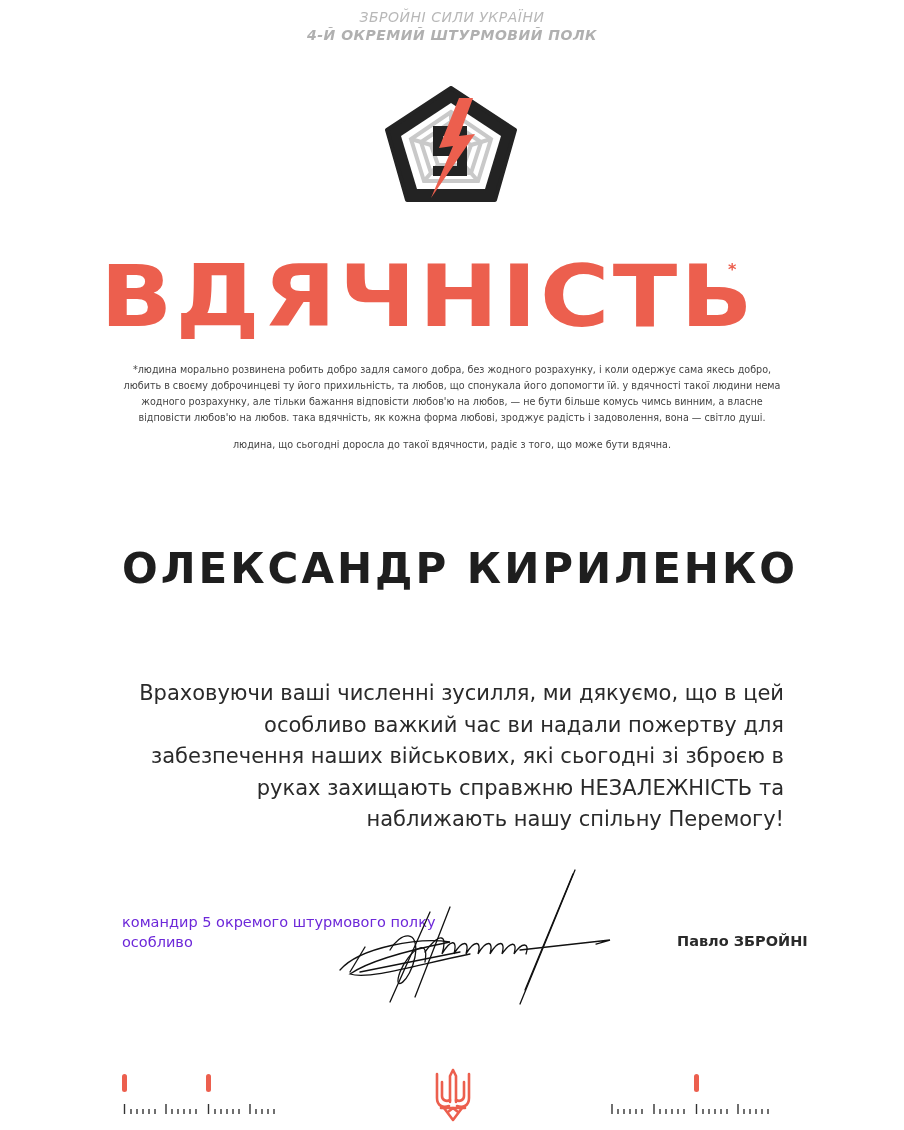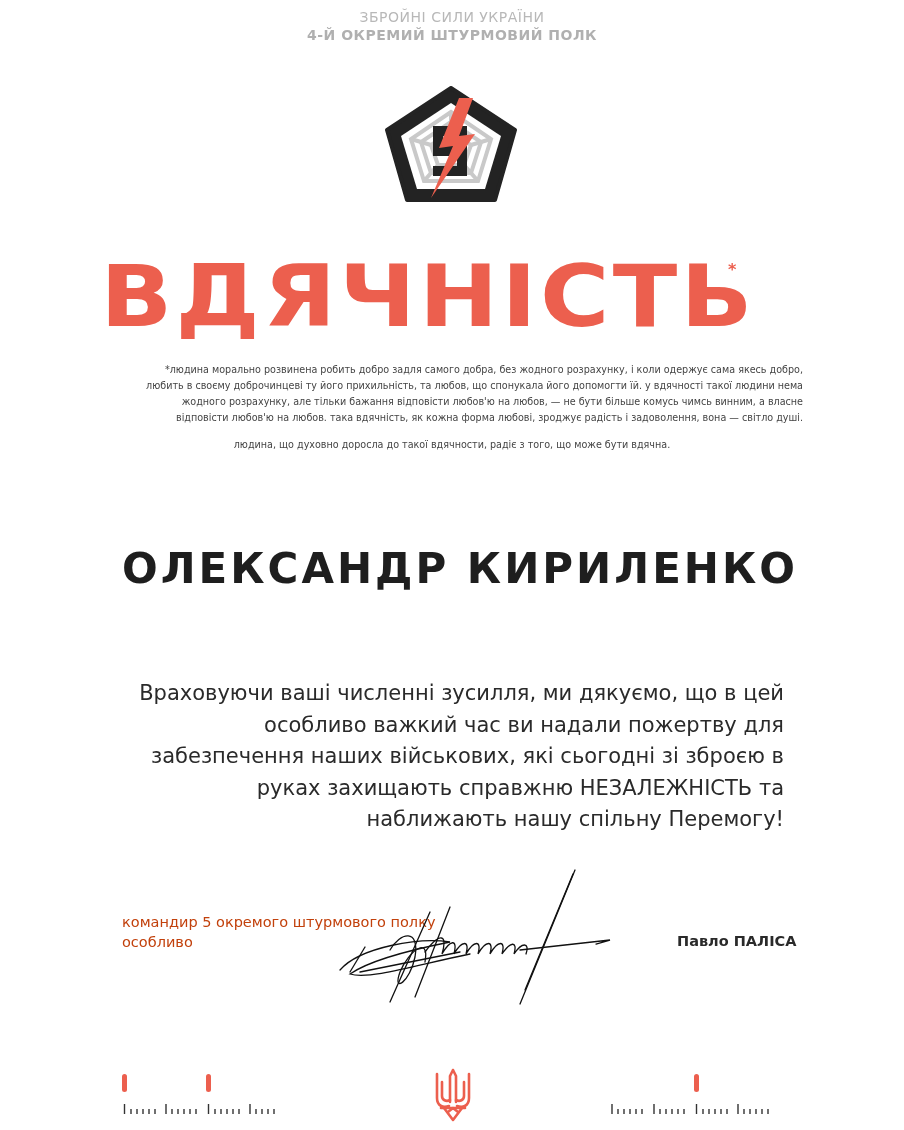--- a/index.html
+++ b/index.html
@@ -1,34 +1,34 @@
 <!DOCTYPE html>
 <html><head>
 <meta charset="utf-8">
 <style>
   html, body { margin: 0; padding: 0; background: #ffffff; }
   body { width: 904px; height: 1130px; position: relative; overflow: hidden;
          font-family: "DejaVu Sans", "Liberation Sans", sans-serif; color: #1f1f1f; }
-  .header { position: absolute; left: 0; top: 8px; width: 904px; text-align: center; }
+  .header { position: absolute; left: 0; top: 8px; width: 904px; text-align: center; font-style: italic; }
   .header .l1 { font-size: 14px; letter-spacing: 0.5px; color: #b8b8b8; line-height: 18px; }
   .header .l2 { font-size: 14px; font-weight: bold; letter-spacing: 0.5px; color: #b0b0b0; line-height: 18px; }
   .emblem { position: absolute; left: 383px; top: 86px; width: 136px; height: 118px; }
   .title { position: absolute; left: 0; top: 248px; width: 856px; text-align: center; }
   .title span.word { font-family: "DejaVu Sans", sans-serif; font-weight: bold; font-size: 86px;
          letter-spacing: 3px; color: #ec5f4e; line-height: 96px; transform: scaleX(1.1); display: inline-block; }
   .title span.star { position: absolute; left: 728px; top: 12px; font-size: 16px; font-weight: bold; color: #ec5f4e; }
-  .footnote { position: absolute; left: 118px; top: 362px; width: 668px; text-align: right;
-         font-size: 9.6px; line-height: 16px; color: #444; margin-left: 17px; }
+  .footnote { position: absolute; left: 118px; top: 362px; width: 668px; text-align: center;
+         font-size: 9.6px; line-height: 16px; color: #444; }
   .footnote2 { position: absolute; left: 0; top: 437px; width: 904px; text-align: center;
          font-size: 9.6px; line-height: 16px; color: #444; }
   .name { position: absolute; left: 0; top: 540px; width: 904px; text-align: center;
          font-size: 42px; font-weight: bold; letter-spacing: 3px; color: #1e1e1e; line-height: 58px; margin-left: 8px; }
   .body-text { position: absolute; left: 120px; top: 678px; width: 664px; text-align: right;
          font-size: 21px; line-height: 31.5px; color: #2a2a2a; }
-  .sig-left { position: absolute; left: 122px; top: 912px; font-size: 14.5px; line-height: 20px; color: #c2410c; }
+  .sig-left { position: absolute; left: 122px; top: 912px; font-size: 14.5px; line-height: 20px; color: #6d28d9; }
   .sig-right { position: absolute; left: 677px; top: 933px; font-size: 14.5px; font-weight: bold; color: #2a2a2a; }
   .signature { position: absolute; left: 330px; top: 862px; width: 290px; height: 150px; }
   .ruler { position: absolute; top: 1074px; width: 160px; height: 46px; }
   .ruler.left { left: 120px; }
   .ruler.right { left: 610px; }
   .trident { position: absolute; left: 433px; top: 1068px; width: 40px; height: 54px; }
 </style>
 </head>
 <body>
 
@@ -57,21 +57,21 @@
 
   <polygon points="76,12 56,62 70,60 48,112 92,48 76,50 90,12" fill="#ec5f4e"></polygon>
 </svg>
 
 <div class="title">
   <span class="word">ВДЯЧНІСТЬ</span>
   <span class="star">*</span>
 </div>
 
 <div class="footnote">*людина морально розвинена робить добро задля самого добра, без жодного розрахунку, і коли одержує сама якесь добро, любить в своєму доброчинцеві ту його прихильність, та любов, що спонукала його допомогти їй. у вдячності такої людини нема жодного розрахунку, але тільки бажання відповісти любов'ю на любов, — не бути більше комусь чимсь винним, а власне відповісти любов'ю на любов. така вдячність, як кожна форма любові, зроджує радість і задоволення, вона — світло душі.</div>
-<div class="footnote2">людина, що духовно доросла до такої вдячности, радіє з того, що може бути вдячна.</div>
+<div class="footnote2">людина, що сьогодні доросла до такої вдячности, радіє з того, що може бути вдячна.</div>
 
 <div class="name">ОЛЕКСАНДР КИРИЛЕНКО</div>
 
 <div class="body-text">Враховуючи ваші численні зусилля, ми дякуємо, що в цей особливо важкий час ви надали пожертву для забезпечення наших військових, які сьогодні зі зброєю в руках захищають справжню НЕЗАЛЕЖНІСТЬ та наближають нашу спільну Перемогу!</div>
 
 <div class="sig-left">
   <div>командир 5 окремого штурмового полку</div>
   <div>особливо</div>
 </div>
 
@@ -83,21 +83,21 @@
     <path d="M120,45 L85,135"></path>
     <path d="M35,85 L20,110"></path>
     <path d="M10,108 C30,85 90,75 120,80 C80,88 40,98 20,112 C40,118 90,102 140,92"></path>
     <path d="M60,88 C70,70 90,66 85,95 C80,120 62,132 70,110 C78,90 100,72 95,100"></path>
     <path d="M95,90 C110,70 118,72 112,92 C120,78 128,76 124,92 C132,78 140,78 136,92 C144,78 152,78 148,92 C156,78 164,78 160,92 C168,78 176,78 172,92 C180,80 188,78 184,92 C192,80 200,80 196,92"></path>
     <path d="M190,88 L280,78 L266,82"></path>
     <path d="M30,110 C60,104 100,96 130,90"></path>
   </g>
 </svg>
 
-<div class="sig-right">Павло ПАЛІСА</div>
+<div class="sig-right">Павло ЗБРОЙНІ</div>
 
 <svg class="ruler left" viewBox="0 0 160 46">
   <rect x="2" y="0" width="5" height="18" rx="2.5" fill="#ec5f4e"></rect>
   <rect x="86" y="0" width="5" height="18" rx="2.5" fill="#ec5f4e"></rect>
   <g stroke="#333" stroke-width="1.4">
     <line x1="4.5" y1="30" x2="4.5" y2="40"></line>
       <line x1="11" y1="35" x2="11" y2="40"></line>
       <line x1="17" y1="35" x2="17" y2="40"></line>
       <line x1="23" y1="35" x2="23" y2="40"></line>
       <line x1="29" y1="35" x2="29" y2="40"></line>

